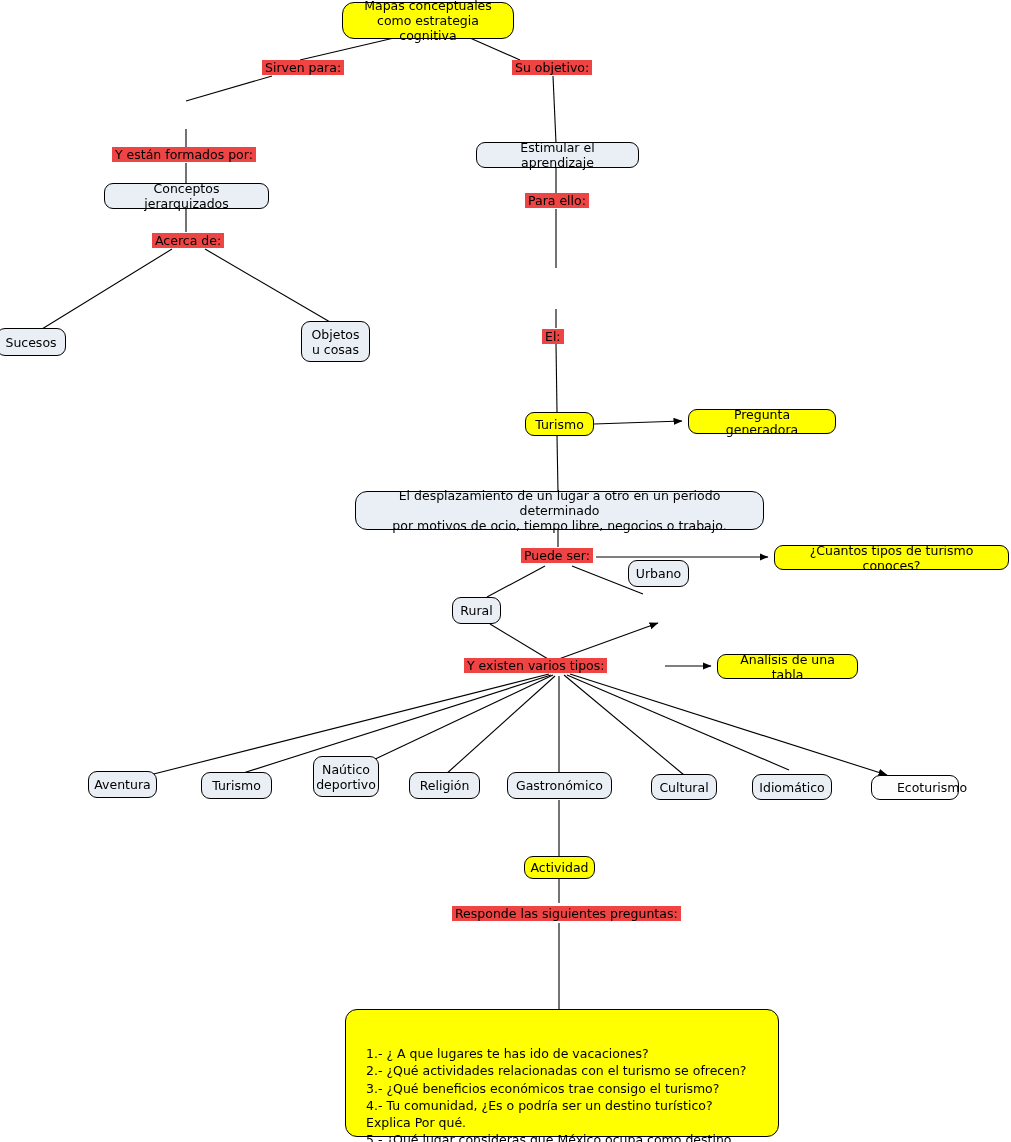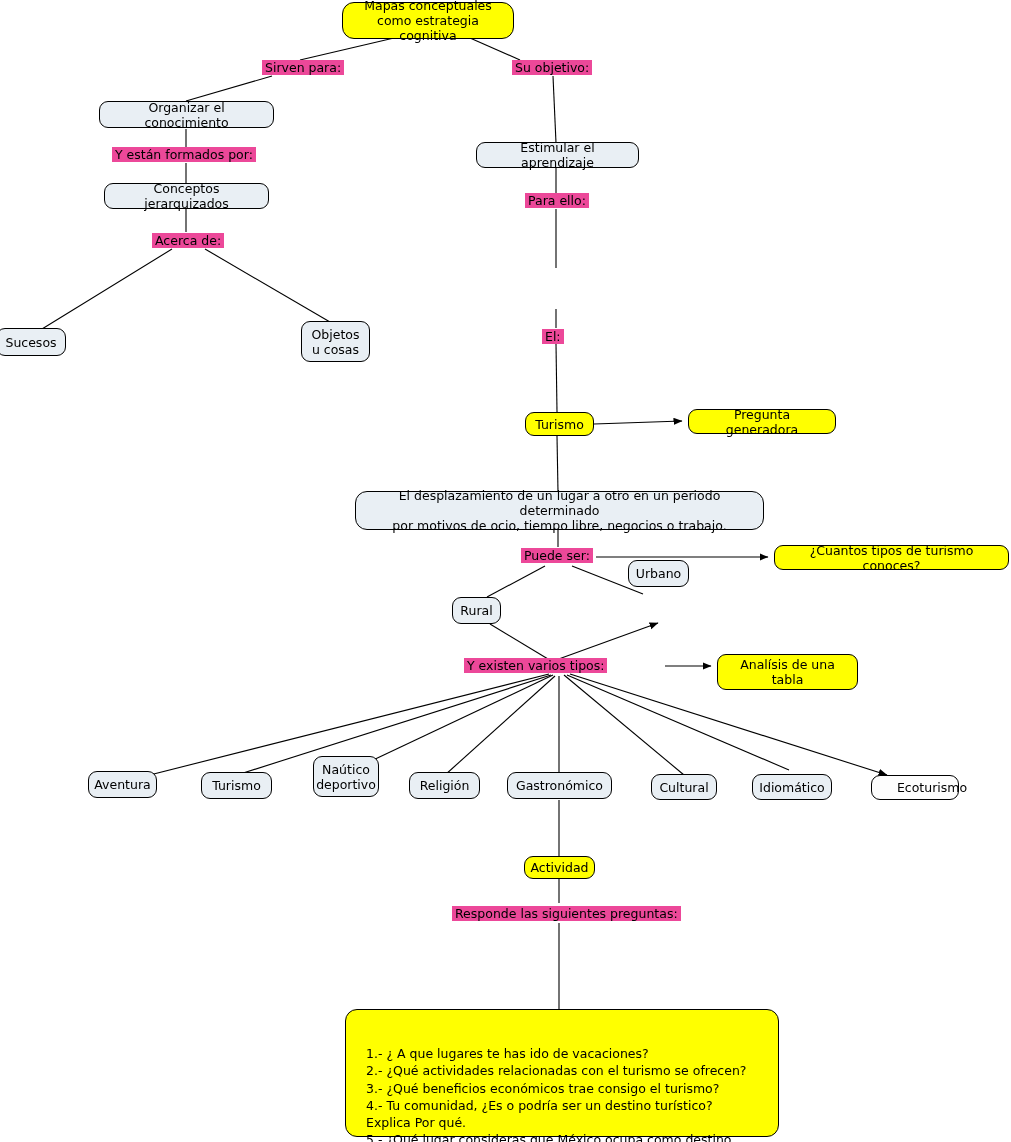--- a/index.html
+++ b/index.html
@@ -54,21 +54,21 @@
   }
   .node.big {
     border-radius: 12px;
   }
   .link-label {
     position: absolute;
     font-size: 12.5px;
     line-height: 15px;
     color: #000000;
     white-space: nowrap;
-    background: #ec4899;
+    background: #ef4444;
     padding: 0 3px;
     z-index: 6;
   }
   .qbox {
     position: absolute;
     box-sizing: border-box;
     background: #ffff00;
     border: 1.6px solid #000000;
     border-radius: 12px;
     z-index: 5;
@@ -152,23 +152,20 @@
   </div>
 
   <div class="link-label" style="left:262px; top:60px;">
     <span>Sirven para:</span>
   </div>
 
   <div class="link-label" style="left:512px; top:60px;">
     <span>Su objetivo:</span>
   </div>
 
-  <div class="node blue" style="left:99px; top:101px; width:175px; height:27px;">
-    <span>Organizar el conocimiento</span>
-  </div>
 
   <div class="link-label" style="left:112px; top:147px;">
     <span>Y están formados por:</span>
   </div>
 
   <div class="node blue" style="left:104px; top:183px; width:165px; height:26px;">
     <span>Conceptos jerarquizados</span>
   </div>
 
   <div class="link-label" style="left:152px; top:233px;">
@@ -223,21 +220,21 @@
   </div>
 
   <div class="node blue" style="left:628px; top:560px; width:61px; height:27px;">
     <span>Urbano</span>
   </div>
 
   <div class="link-label" style="left:464px; top:658px;">
     <span>Y existen varios tipos:</span>
   </div>
 
-  <div class="node yellow" style="left:717px; top:654px; width:141px; height:36px;">
+  <div class="node yellow" style="left:717px; top:654px; width:141px; height:25px;">
     <span>Analísis de una tabla</span>
   </div>
 
   <div class="node blue" style="left:88px; top:771px; width:69px; height:27px;">
     <span>Aventura</span>
   </div>
 
   <div class="node blue" style="left:201px; top:772px; width:71px; height:27px;">
     <span>Turismo</span>
   </div>

